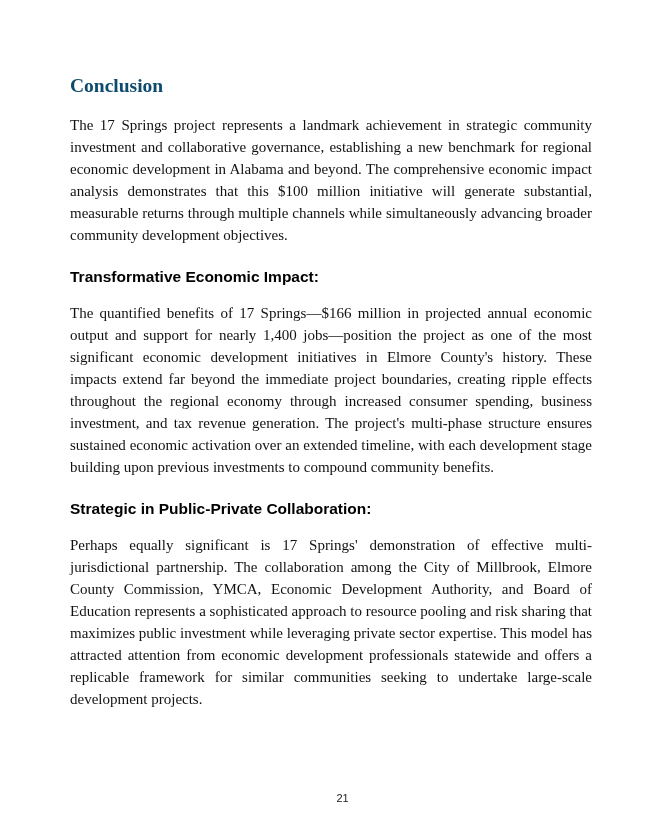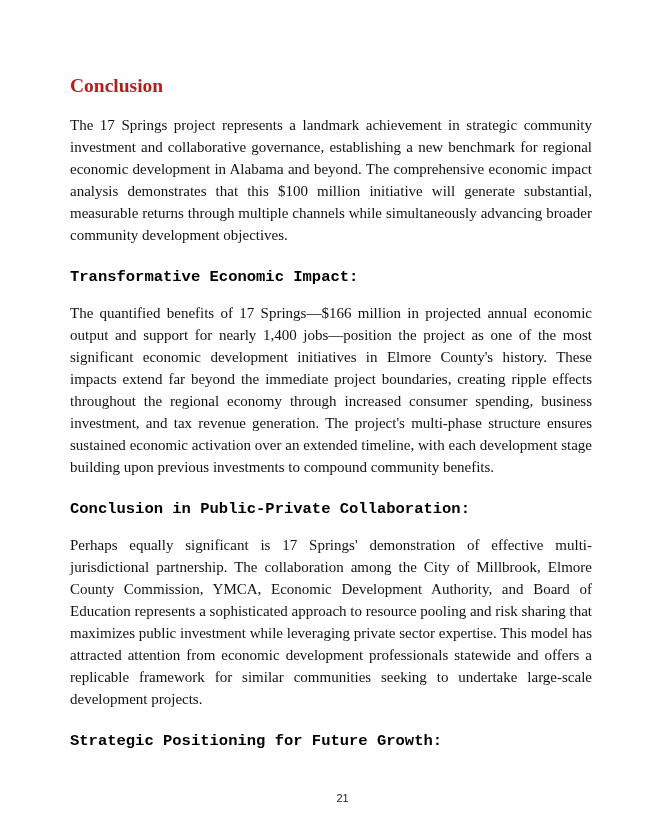--- a/index.html
+++ b/index.html
@@ -28,25 +28,25 @@
       left: 70px;
       top: 74px;
       width: 522px;
     }
     h1.section-title {
       margin: 0;
       font-family: "Liberation Serif", serif;
       font-weight: bold;
       font-size: 19.5px;
       line-height: 24px;
-      color: #b91c1c;
+      color: #0c4a6e;
     }
     h2.subsection-title {
       margin: 0;
-      font-family: Liberation Mono, monospace;
+      font-family: Liberation Sans, sans-serif;
       font-weight: bold;
       font-size: 15.5px;
       line-height: 20px;
       color: #000000;
     }
     p.body-para {
       margin: 0;
       font-family: "Liberation Serif", serif;
       font-size: 15px;
       line-height: 22px;
@@ -76,23 +76,22 @@
     <h1 class="section-title">Conclusion</h1>
     <div class="gap-title-para"></div>
     <p class="body-para">The 17 Springs project represents a landmark achievement in strategic community investment and collaborative governance, establishing a new benchmark for regional economic development in Alabama and beyond. The comprehensive economic impact analysis demonstrates that this $100 million initiative will generate substantial, measurable returns through multiple channels while simultaneously advancing broader community development objectives.</p>
 
     <div class="gap-para-sub"></div>
     <h2 class="subsection-title">Transformative Economic Impact:</h2>
     <div class="gap-sub-para"></div>
     <p class="body-para">The quantified benefits of 17 Springs—$166 million in projected annual economic output and support for nearly 1,400 jobs—position the project as one of the most significant economic development initiatives in Elmore County's history. These impacts extend far beyond the immediate project boundaries, creating ripple effects throughout the regional economy through increased consumer spending, business investment, and tax revenue generation. The project's multi-phase structure ensures sustained economic activation over an extended timeline, with each development stage building upon previous investments to compound community benefits.</p>
 
     <div class="gap-para-sub"></div>
-    <h2 class="subsection-title">Conclusion in Public-Private Collaboration:</h2>
+    <h2 class="subsection-title">Strategic in Public-Private Collaboration:</h2>
     <div class="gap-sub-para"></div>
     <p class="body-para">Perhaps equally significant is 17 Springs' demonstration of effective multi-jurisdictional partnership. The collaboration among the City of Millbrook, Elmore County Commission, YMCA, Economic Development Authority, and Board of Education represents a sophisticated approach to resource pooling and risk sharing that maximizes public investment while leveraging private sector expertise. This model has attracted attention from economic development professionals statewide and offers a replicable framework for similar communities seeking to undertake large-scale development projects.</p>
 
     <div class="gap-para-sub"></div>
-    <h2 class="subsection-title">Strategic Positioning for Future Growth:</h2>
     <div class="gap-sub-para"></div>
   </div>
 
   <div class="page-number">21</div>
 </div>
 
 </body></html>

